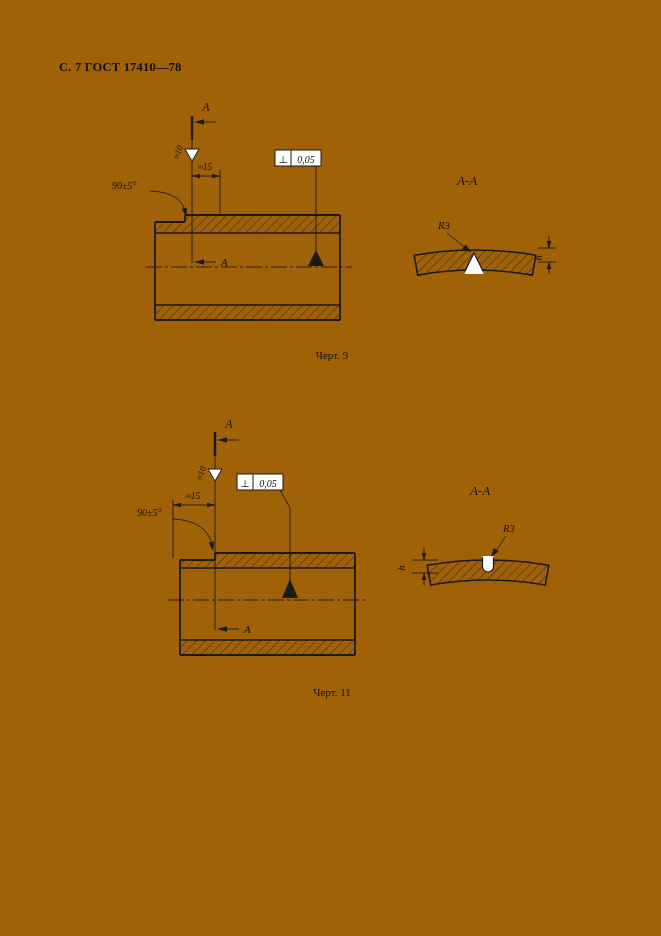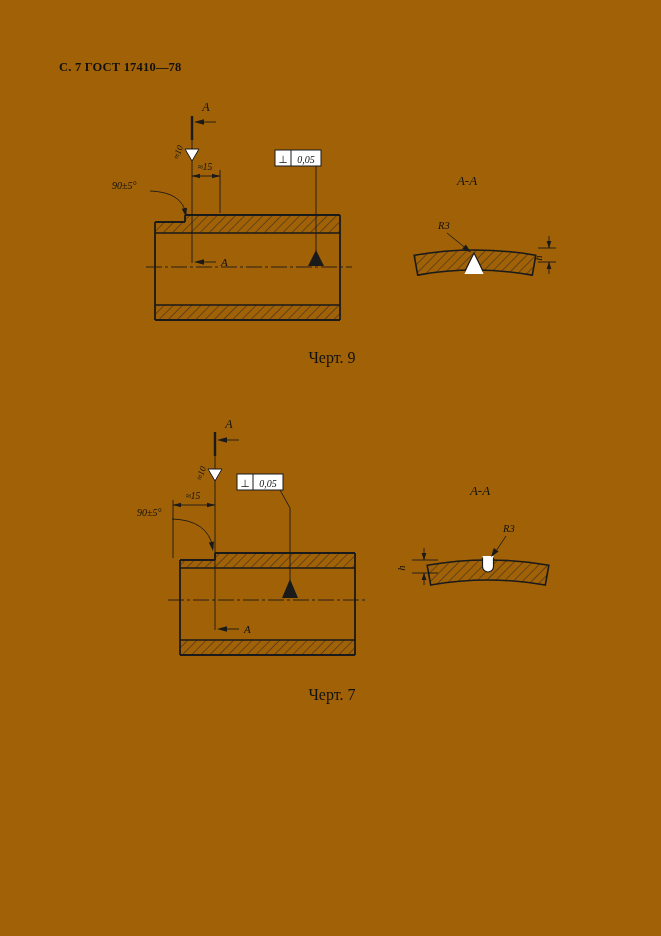--- a/index.html
+++ b/index.html
@@ -1,19 +1,19 @@
 <!DOCTYPE html>
 <html><head>
 <meta charset="utf-8">
 <style>
   html,body{margin:0;padding:0;}
   body{width:661px;height:936px;background:#ffffff;font-family:"Liberation Serif",serif;color:#111;}
   .page{position:relative;width:661px;height:936px;background:#a16207;overflow:hidden;}
   .header{position:absolute;left:59px;top:60px;font-weight:bold;font-size:12.5px;letter-spacing:.2px;}
-  .caption{position:absolute;font-size:16px;text-align:center;}
+  .caption{position:absolute;font-size:11px;text-align:center;}
   .cap9{left:292px;top:349px;width:80px;}
   .cap10{left:288px;top:686px;width:88px;}
   .pagenum{position:absolute;left:0;top:844px;width:661px;text-align:center;font-size:11.5px;}
   svg{position:absolute;left:0;top:0;}
   svg text{font-family:"Liberation Serif",serif;fill:#111;}
   .it{font-style:italic;}
 </style>
 </head>
 <body>
 
@@ -127,15 +127,15 @@
       <path d="M412,560 H438 M412,573 H438 M424,548 V560 M424,585 V573" stroke-width="0.9"></path>
       <polygon points="424,560 421.6,553 426.4,553" fill="#1a1a1a" stroke="none"></polygon>
       <polygon points="424,573 421.6,580 426.4,580" fill="#1a1a1a" stroke="none"></polygon>
       <text x="480" y="495" font-size="13" text-anchor="middle" class="it" stroke="none" fill="#111">А-А</text>
       <text x="503" y="532" font-size="10.5" class="it" stroke="none" fill="#111">R3</text>
       <text x="405" y="568" font-size="10" text-anchor="middle" class="it" stroke="none" fill="#111" transform="rotate(-90 405 568)">h</text>
     </g>
   </svg>
 
   <div class="caption cap9">Черт. 9</div>
-  <div class="caption cap10">Черт. 7</div>
+  <div class="caption cap10">Черт. 11</div>
 
 </div>
 
 </body></html>

